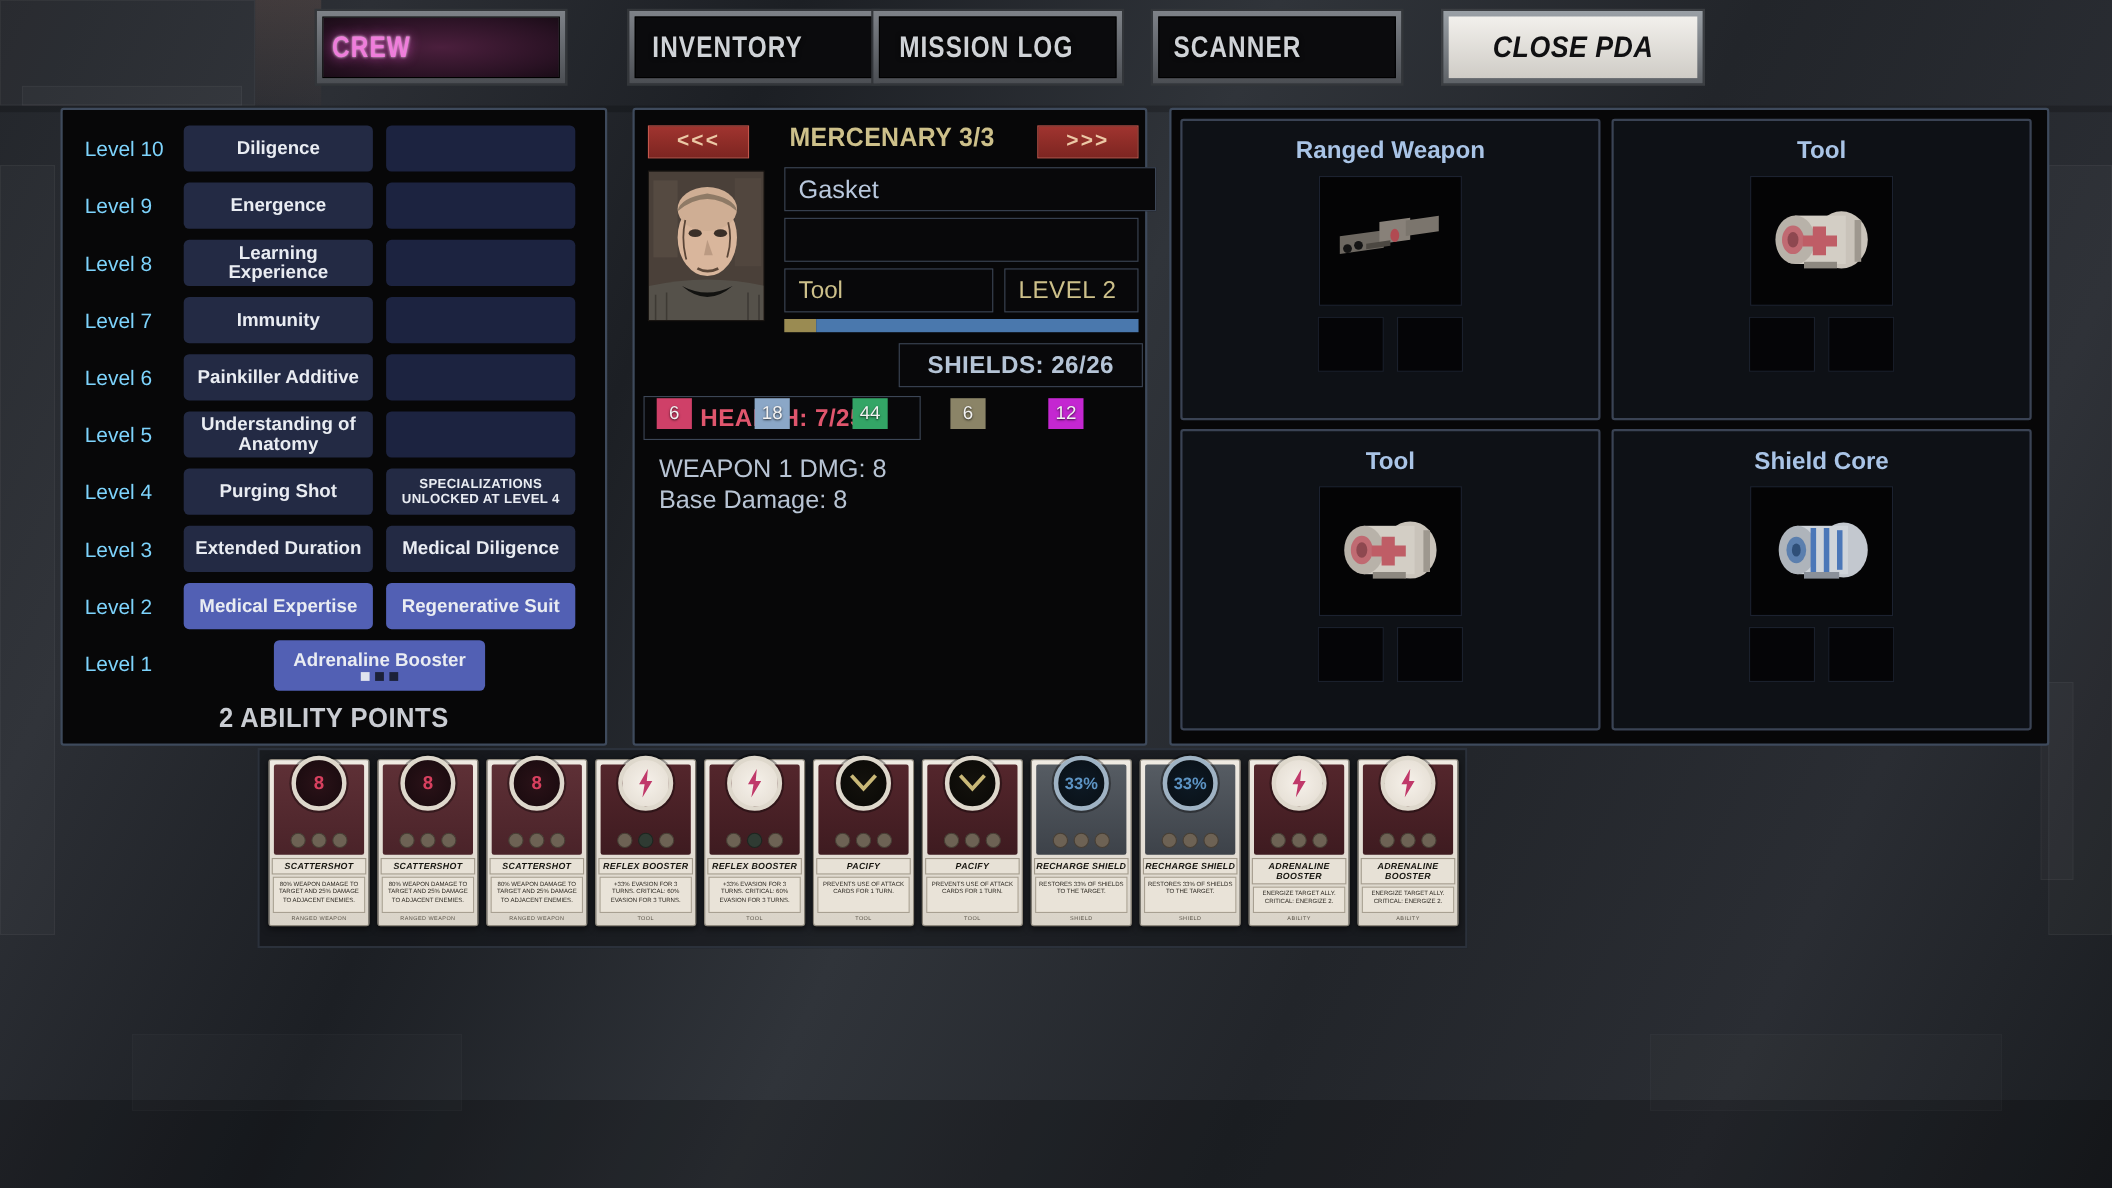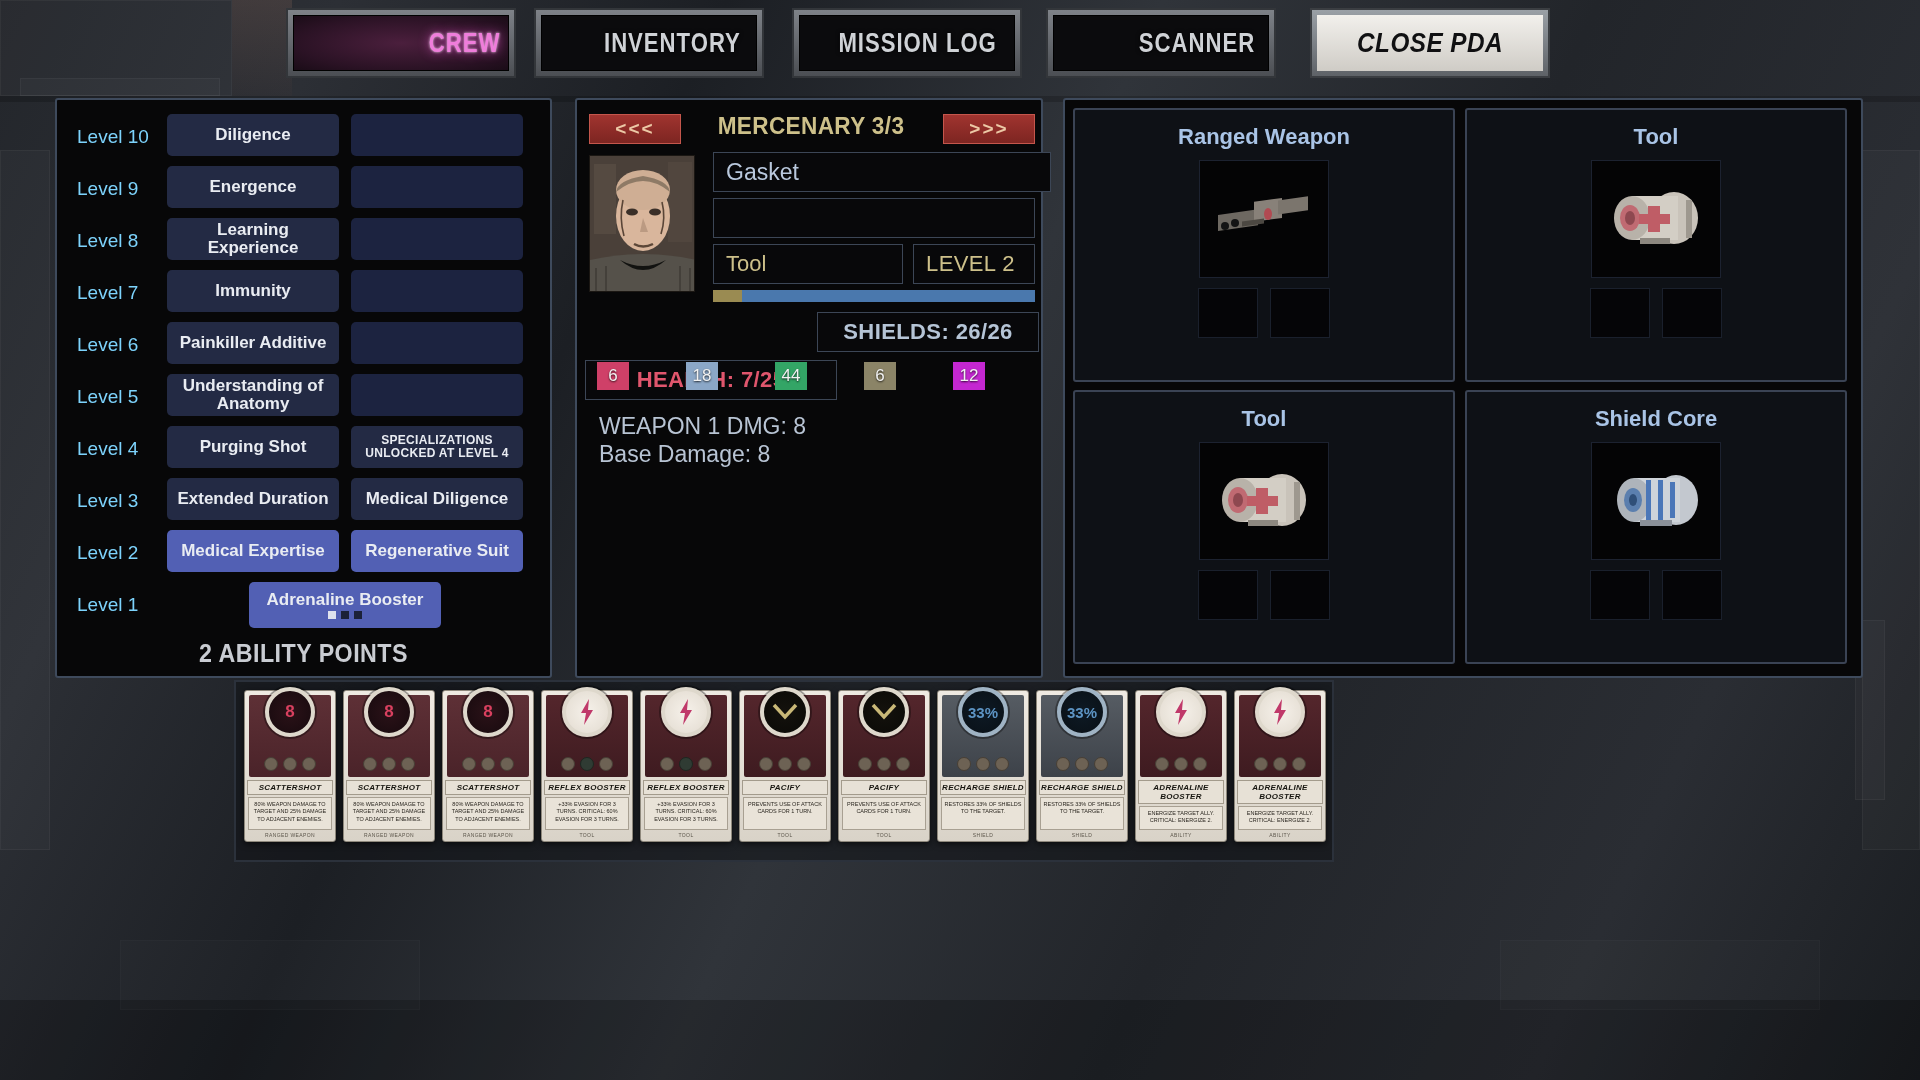--- a/index.html
+++ b/index.html
@@ -23,21 +23,21 @@
   .topbar { position: absolute; left: 0; top: 0; width: 1920px; height: 92px; }
   .tabshell {
     position: absolute; top: 8px; height: 70px;
     background: linear-gradient(180deg,#7e8288,#4b4e53);
     border: 2px solid #33363a;
     padding: 5px;
   }
   .tabinner {
     width: 100%; height: 100%;
     background: #0b0b0d;
-    display: flex; align-items: center; justify-content: flex-end;
+    display: flex; align-items: center; justify-content: flex-start;
     border: 1px solid #000;
   }
   .tablabel {
     font-size: 27px; letter-spacing: 1.2px; font-weight: bold;
     color: #cfd2d6; text-shadow: 0 0 5px rgba(0,0,0,.9);
     transform: scaleX(0.82);
   }
   .tab-active .tabinner {
     background: radial-gradient(ellipse at center, #4b1f3d 0%, #2a1224 70%, #1a0c17 100%);
   }
@@ -225,21 +225,21 @@
   <div class="bg-dark" style="left:0;top:1000px;width:1920px;height:80px;opacity:.55;"></div>
   <div class="bg-plate" style="left:120px;top:940px;width:300px;height:70px;opacity:.5;"></div>
   <div class="bg-plate" style="left:1500px;top:940px;width:320px;height:70px;opacity:.5;"></div>
 
   <div class="topbar">
     <div class="tabshell tab-active" style="left:286px;width:230px;">
       <div class="tabinner">
           <span class="tablabel">CREW</span>
         </div>
     </div>
-    <div class="tabshell" style="left:534px;width:230px;">
+    <div class="tabshell" style="left:570px;width:230px;">
       <div class="tabinner">
           <span class="tablabel">INVENTORY</span>
         </div>
     </div>
     <div class="tabshell" style="left:1046px;width:230px;">
       <div class="tabinner">
           <span class="tablabel">SCANNER</span>
         </div>
     </div>
     <div class="tabshell" style="left:792px;width:230px;">

